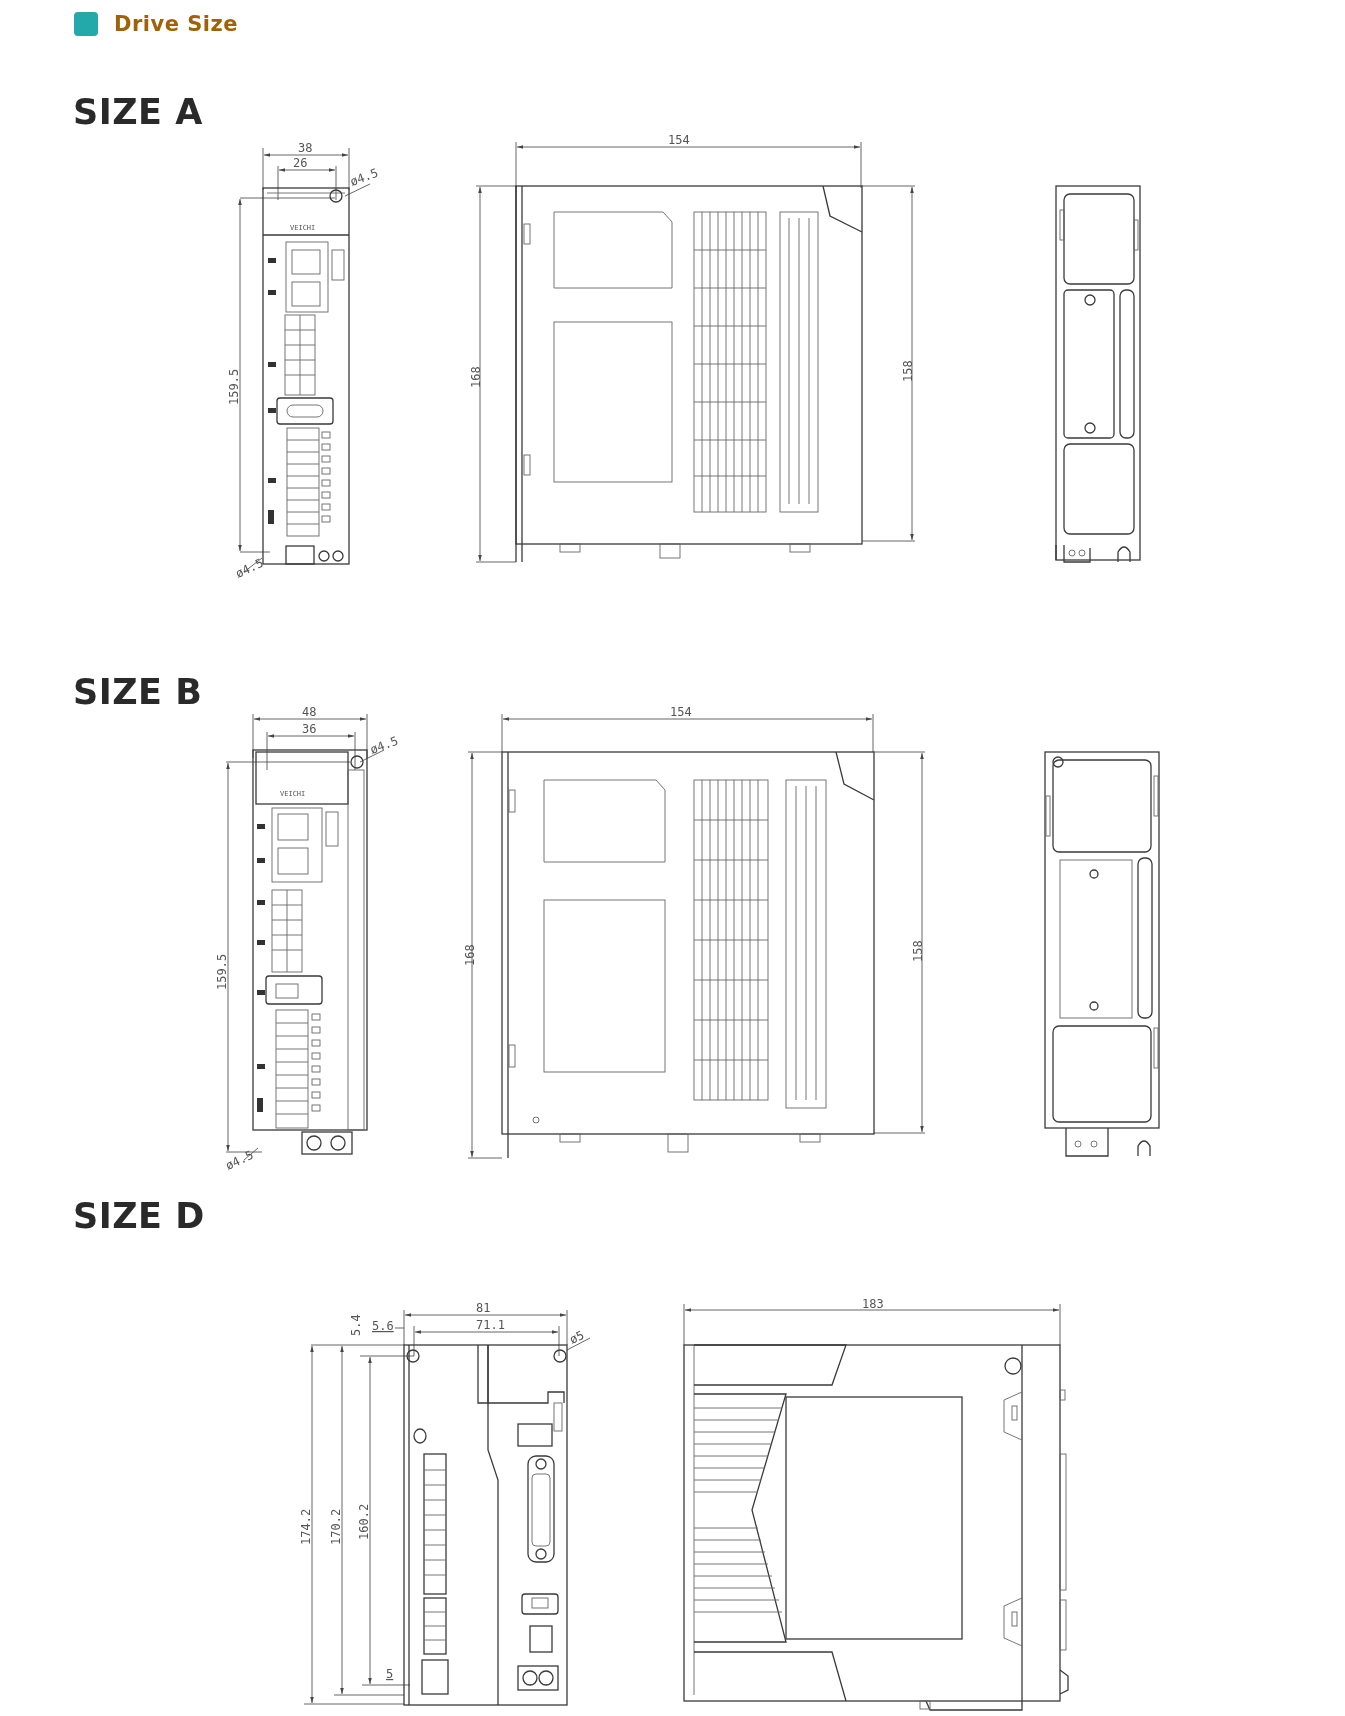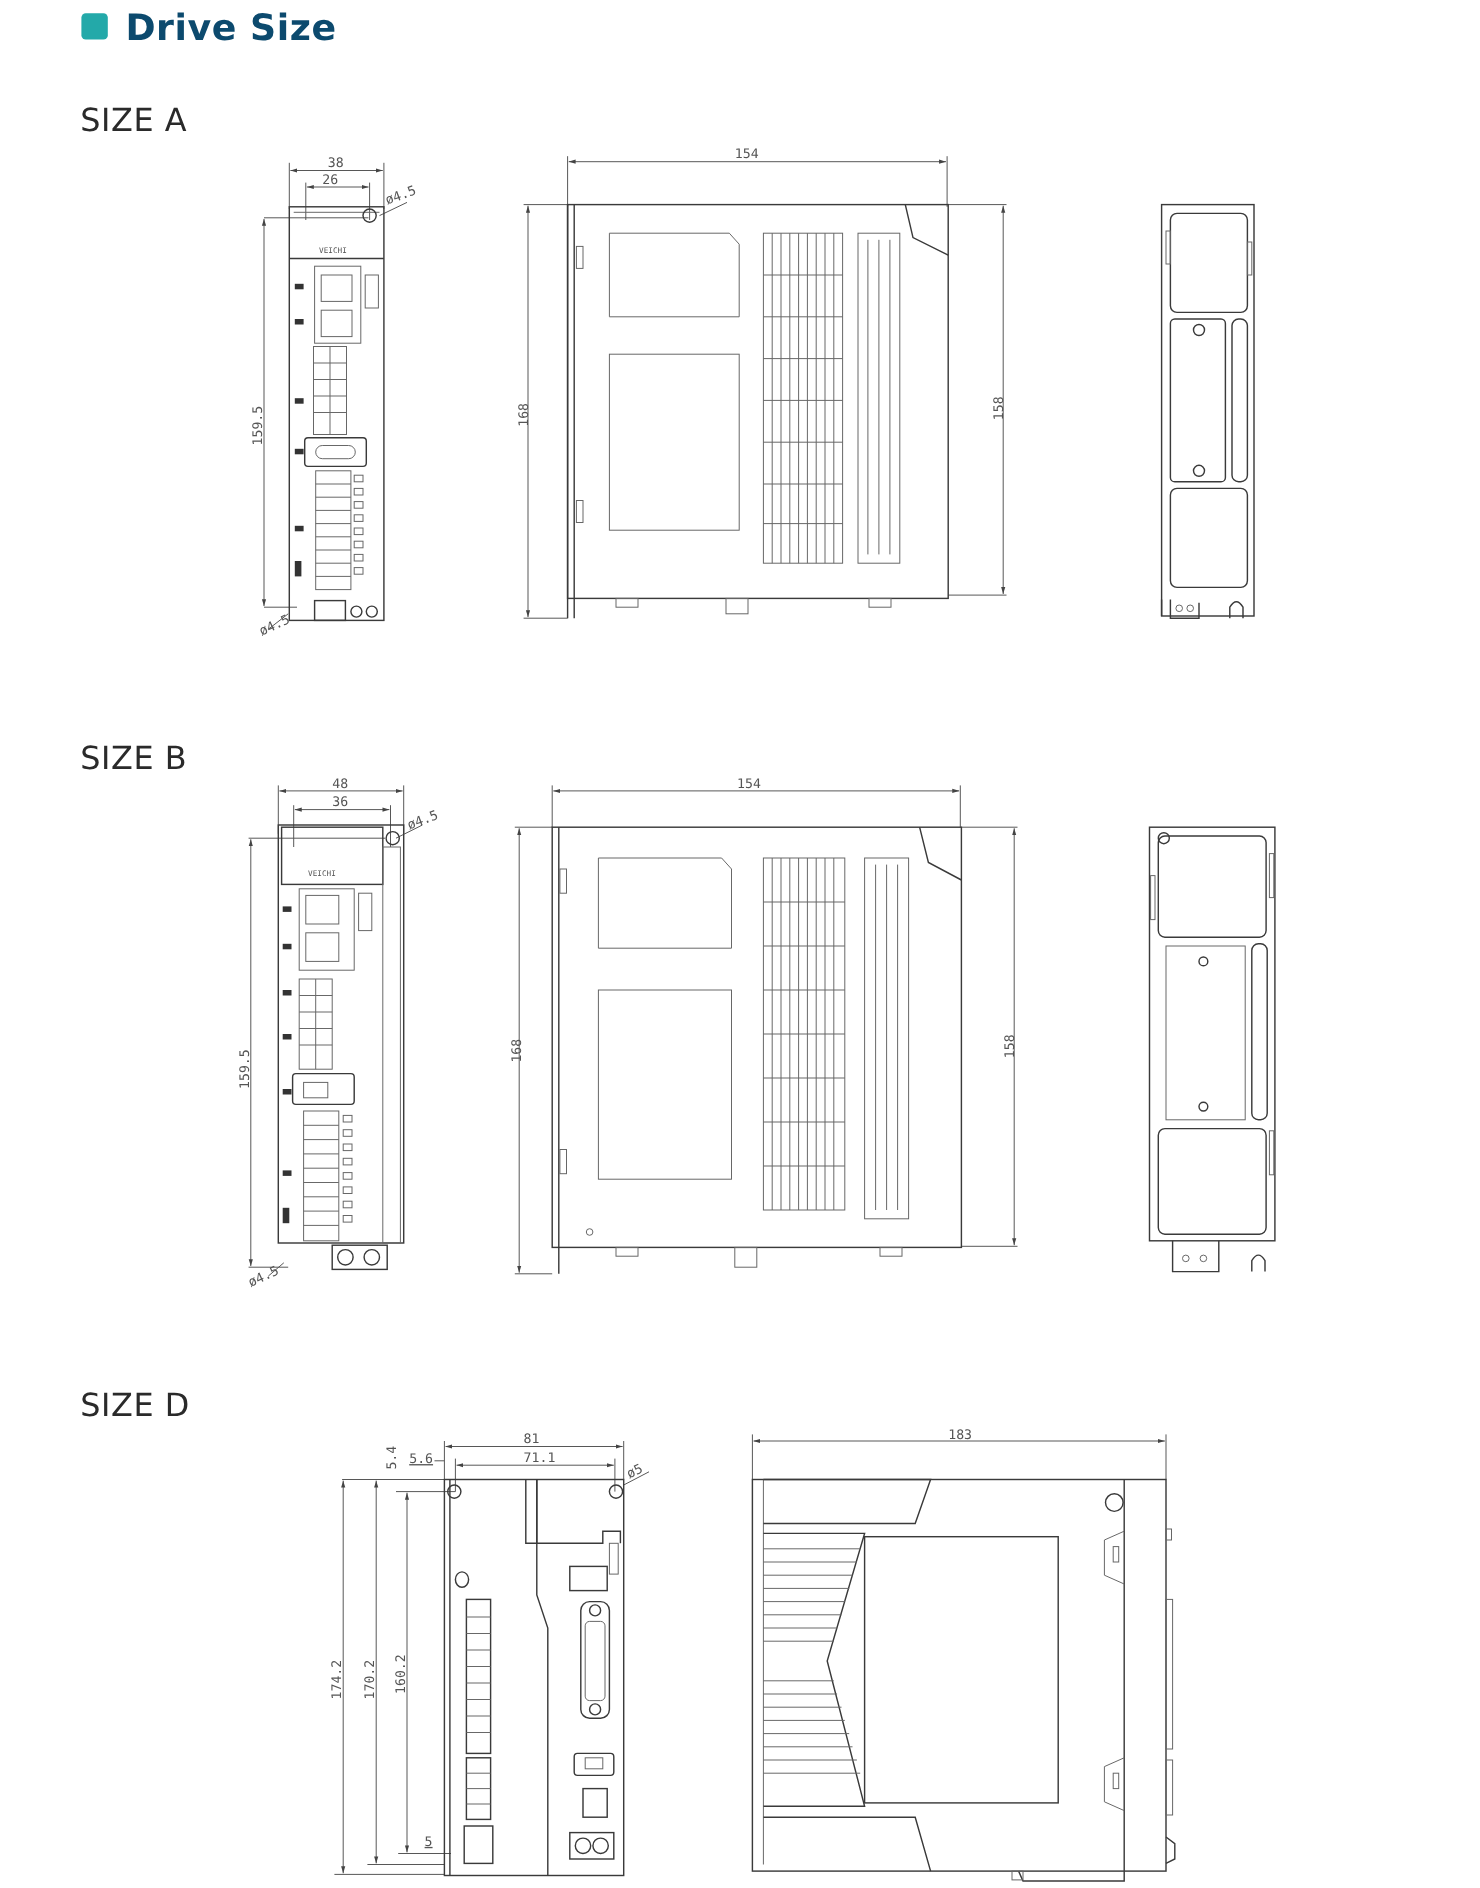--- a/index.html
+++ b/index.html
@@ -1,38 +1,38 @@
 <!DOCTYPE html>
 <html><head>
 <meta charset="utf-8">
 <style>
   html, body { margin: 0; padding: 0; background: #ffffff; }
   body { width: 1345px; height: 1716px; position: relative; overflow: hidden;
          font-family: "DejaVu Sans", sans-serif; color: #222; }
   .title { position: absolute; left: 74px; top: 4px; height: 40px; display: flex; align-items: center; }
   .title-square { width: 24px; height: 24px; background: #23a9a9; border-radius: 4px; margin-right: 16px; }
-  .title-text { font-size: 33px; font-weight: bold; color: #0c4a6e; letter-spacing: 0.5px; }
-  .size-label { position: absolute; left: 73px; font-size: 29px; font-weight: normal; color: #2a2a2a; letter-spacing: 0.5px; text-align: center; }
+  .title-text { font-size: 21px; font-weight: bold; color: #a16207; letter-spacing: 0.5px; }
+  .size-label { position: absolute; left: 73px; font-size: 35px; font-weight: bold; color: #2a2a2a; letter-spacing: 0.5px; text-align: center; }
   svg.drw { position: absolute; left: 0; top: 0; }
   svg.drw text { font-family: "DejaVu Sans Mono", monospace; fill: #555; font-size: 12px; }
   .ln { stroke: #3a3a3a; stroke-width: 1.3; fill: none; }
   .lt { stroke: #666; stroke-width: 0.9; fill: none; }
   .dm { stroke: #555; stroke-width: 0.9; fill: none; }
 </style>
 </head>
 <body>
 
 <div class="title">
   <div class="title-square"></div>
   <div class="title-text">Drive Size</div>
 </div>
 
 <div class="size-label" style="top:92px;">SIZE A</div>
 <div class="size-label" style="top:672px;">SIZE B</div>
-<div class="size-label" style="top:1260px;">SIZE D</div>
+<div class="size-label" style="top:1196px;">SIZE D</div>
 
 <svg class="drw" width="1345" height="1716" viewBox="0 0 1345 1716">
   <defs>
     <marker id="ar" viewBox="0 0 10 10" refX="10" refY="5" markerWidth="7" markerHeight="7" orient="auto-start-reverse">
       <path d="M0,2 L10,5 L0,8 z" fill="#444"></path>
     </marker>
   </defs>
 
   <g>
 

